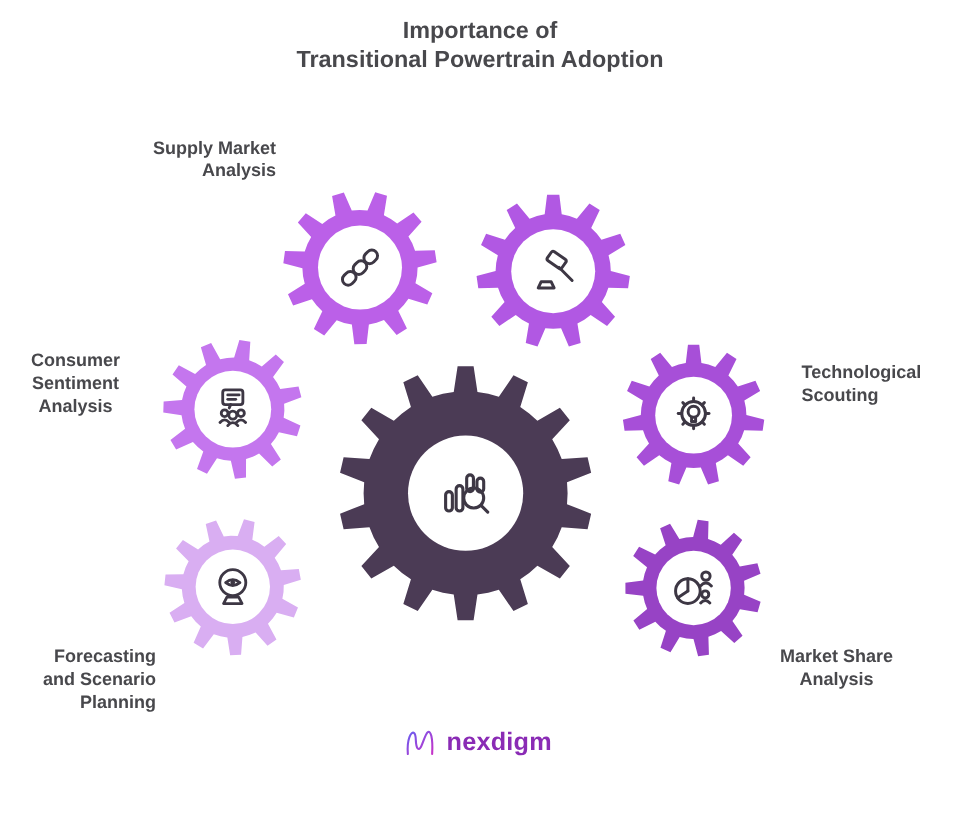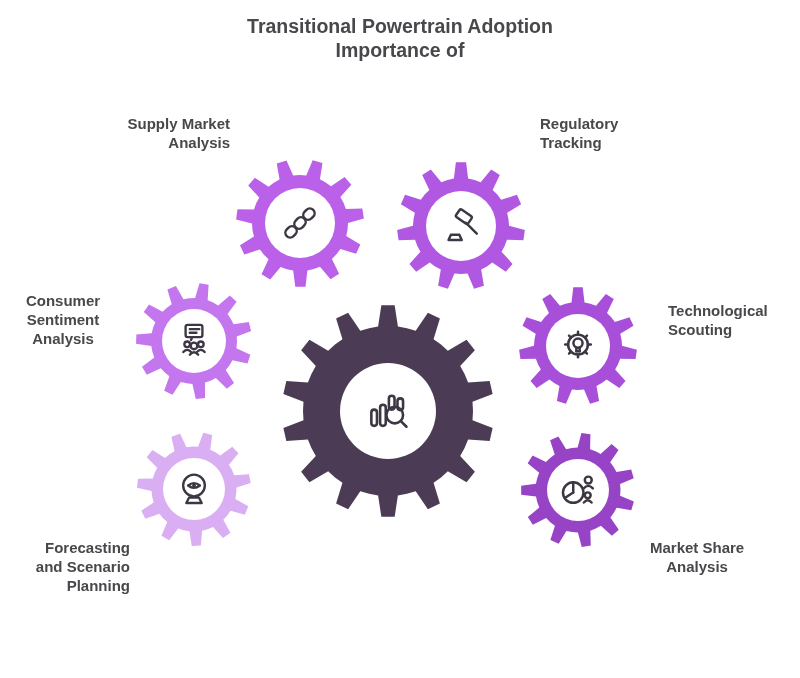--- a/index.html
+++ b/index.html
@@ -32,28 +32,26 @@
   }
   .logo-n svg{display:block;}
   .logo-text{font-size:21px;font-weight:700;color:var(--logo);letter-spacing:.2px;}
 </style>
 </head>
 <body>
 
 <div class="canvas">
 
   <div class="title">
+    <div>Importance of</div>
     <div>Transitional Powertrain Adoption</div>
-    <div>Importance of</div>
   </div>
 
   <div class="label align-r" style="right:570px;top:114px;">Supply Market
 Analysis</div>
-  <div class="label" style="left:540px;top:114px;">Regulatory
-Tracking</div>
   <div class="label align-c" style="left:6px;top:291px;width:114px;">Consumer
 Sentiment
 Analysis</div>
   <div class="label" style="left:668px;top:301px;">Technological
 Scouting</div>
   <div class="label align-r" style="right:670px;top:538px;width:130px;">Forecasting
 and Scenario
 Planning</div>
   <div class="label" style="left:650px;top:538px;text-align:center;">Market Share
 Analysis</div>
@@ -178,14 +176,28 @@
         <line x1="9.4" y1="13.4" x2="9.4" y2="7.8"></line>
         <line x1="9.4" y1="13.4" x2="4.8" y2="16.4"></line>
         <circle cx="17.6" cy="6.6" r="1.9"></circle>
         <path d="M15.1 11.1 Q17.6 8.4 20.1 11.1"></path>
         <circle cx="17.3" cy="14.9" r="1.6"></circle>
         <path d="M15.2 18.8 Q17.3 16.5 19.4 18.8"></path>
       </svg>
     </div>
   </div>
 
+  <div class="logo">
+    <span class="logo-n">
+      <svg width="30" height="30" viewBox="0 0 24 24">
+        <defs>
+          <linearGradient id="ngrad" x1="0" y1="0" x2="1" y2="1">
+            <stop offset="0" style="stop-color:var(--logo-grad-1)"></stop>
+            <stop offset="1" style="stop-color:var(--logo-grad-2)"></stop>
+          </linearGradient>
+        </defs>
+        <path d="M3.8 19.5 C3 9.5 6 4 8 5.5 C10 7 8.2 13.5 10.4 15.8 C12.8 18.2 14.6 7 17 5 C19 3.4 20.6 8.5 20 19.5" fill="none" stroke="url(#ngrad)" stroke-width="1.4" stroke-linecap="round"></path>
+      </svg>
+    </span>
+    <span class="logo-text">nexdigm</span>
+  </div>
 
 </div>
 
 </body></html>

